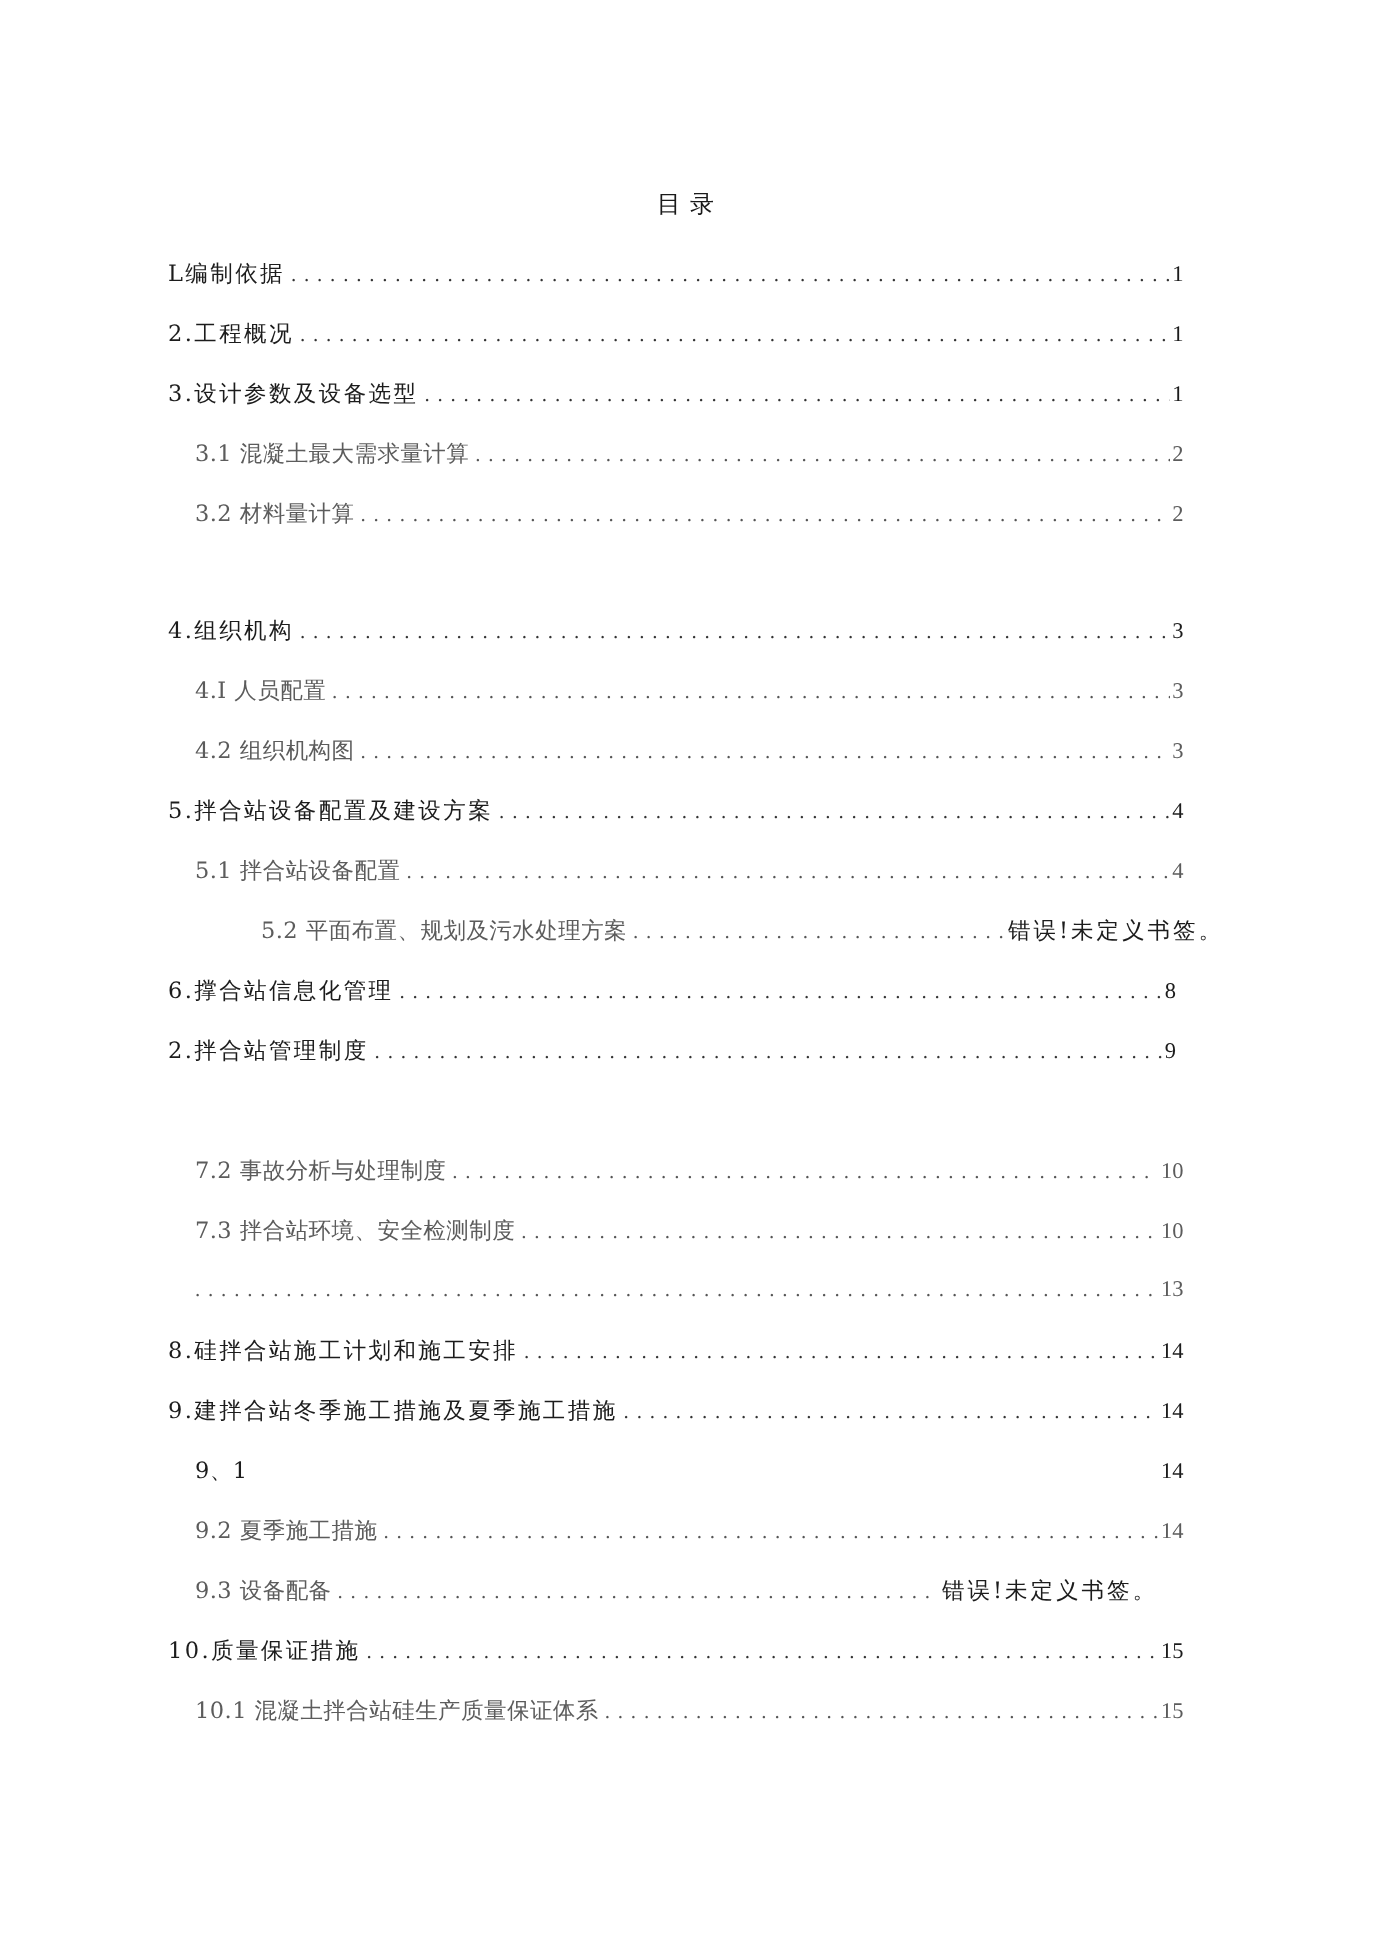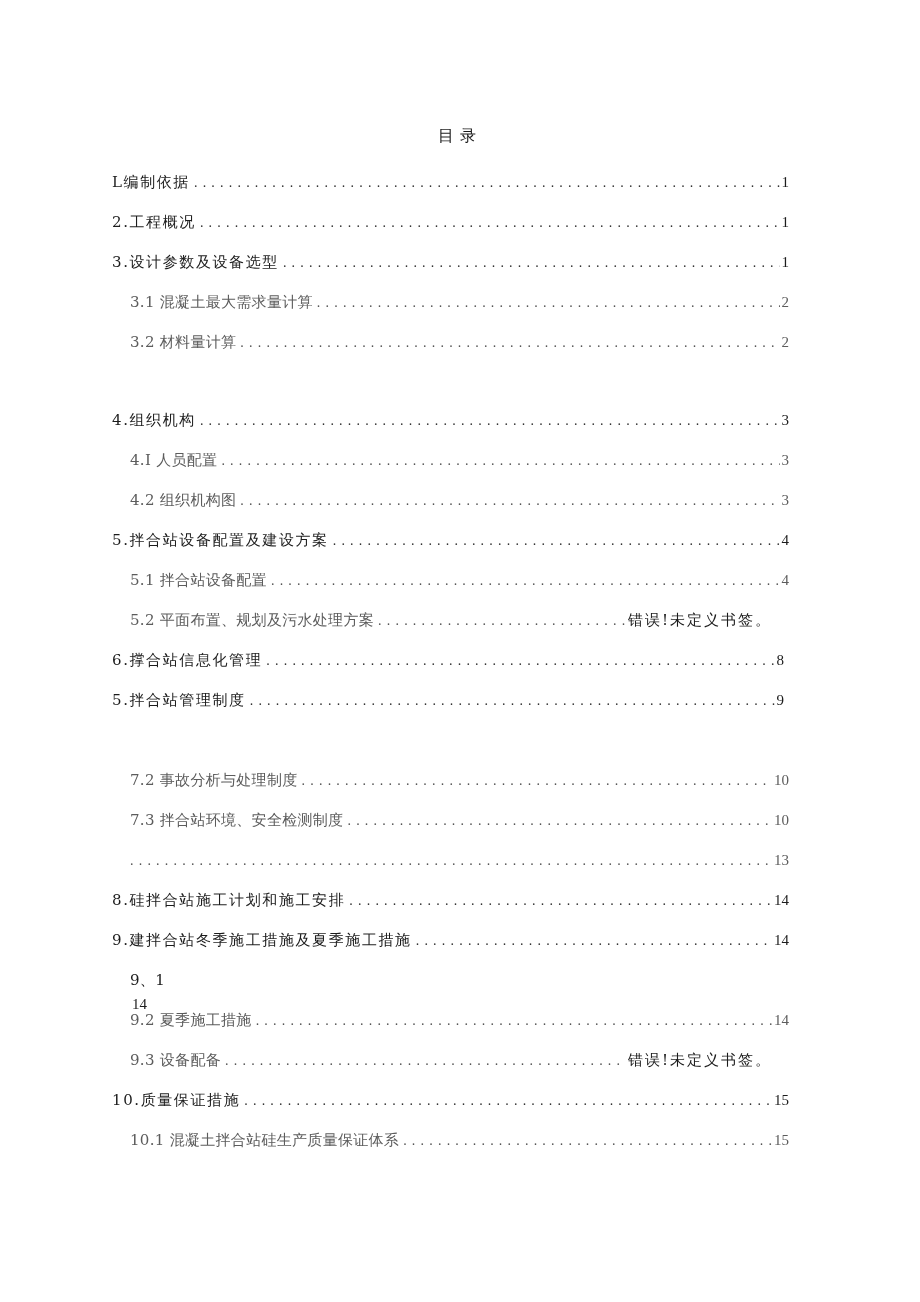--- a/index.html
+++ b/index.html
@@ -149,34 +149,34 @@
     <span class="toc-leader"></span>
     <span class="toc-page">4</span>
   </div>
 
   <div class="toc-row lvl2" style="top:568px">
     <span class="toc-label">5.1 拌合站设备配置</span>
     <span class="toc-leader"></span>
     <span class="toc-page">4</span>
   </div>
 
-  <div class="toc-row lvl2" style="top:608px; width:642px;">
+  <div class="toc-row lvl2" style="top:608px; width:642px;margin-left:44px;">
     <span class="toc-label">5.2 平面布置、规划及污水处理方案</span>
     <span class="toc-leader"></span>
     <span class="toc-page error">错误!未定义书签。</span>
   </div>
 
   <div class="toc-row lvl1" style="top:648px; width:672px;">
     <span class="toc-label">6.撑合站信息化管理</span>
     <span class="toc-leader"></span>
     <span class="toc-page">8</span>
   </div>
 
   <div class="toc-row lvl1" style="top:688px; width:672px;">
-    <span class="toc-label">5.拌合站管理制度</span>
+    <span class="toc-label">2.拌合站管理制度</span>
     <span class="toc-leader"></span>
     <span class="toc-page">9</span>
   </div>
 
   <div class="toc-row lvl2" style="top:768px">
     <span class="toc-label">7.2 事故分析与处理制度</span>
     <span class="toc-leader"></span>
     <span class="toc-page">10</span>
   </div>
 
@@ -196,21 +196,21 @@
     <span class="toc-leader"></span>
     <span class="toc-page">14</span>
   </div>
 
   <div class="toc-row lvl1" style="top:928px">
     <span class="toc-label">9.建拌合站冬季施工措施及夏季施工措施</span>
     <span class="toc-leader"></span>
     <span class="toc-page">14</span>
   </div>
 
-  <div class="toc-row lvl2" style="top:968px; color:#1c1c1c;flex-direction:column;">
+  <div class="toc-row lvl2" style="top:968px; color:#1c1c1c;">
     <span class="toc-label">9、1</span>
     <span class="toc-leader none"></span>
     <span class="toc-page">14</span>
   </div>
 
   <div class="toc-row lvl2" style="top:1008px">
     <span class="toc-label">9.2 夏季施工措施</span>
     <span class="toc-leader"></span>
     <span class="toc-page">14</span>
   </div>

